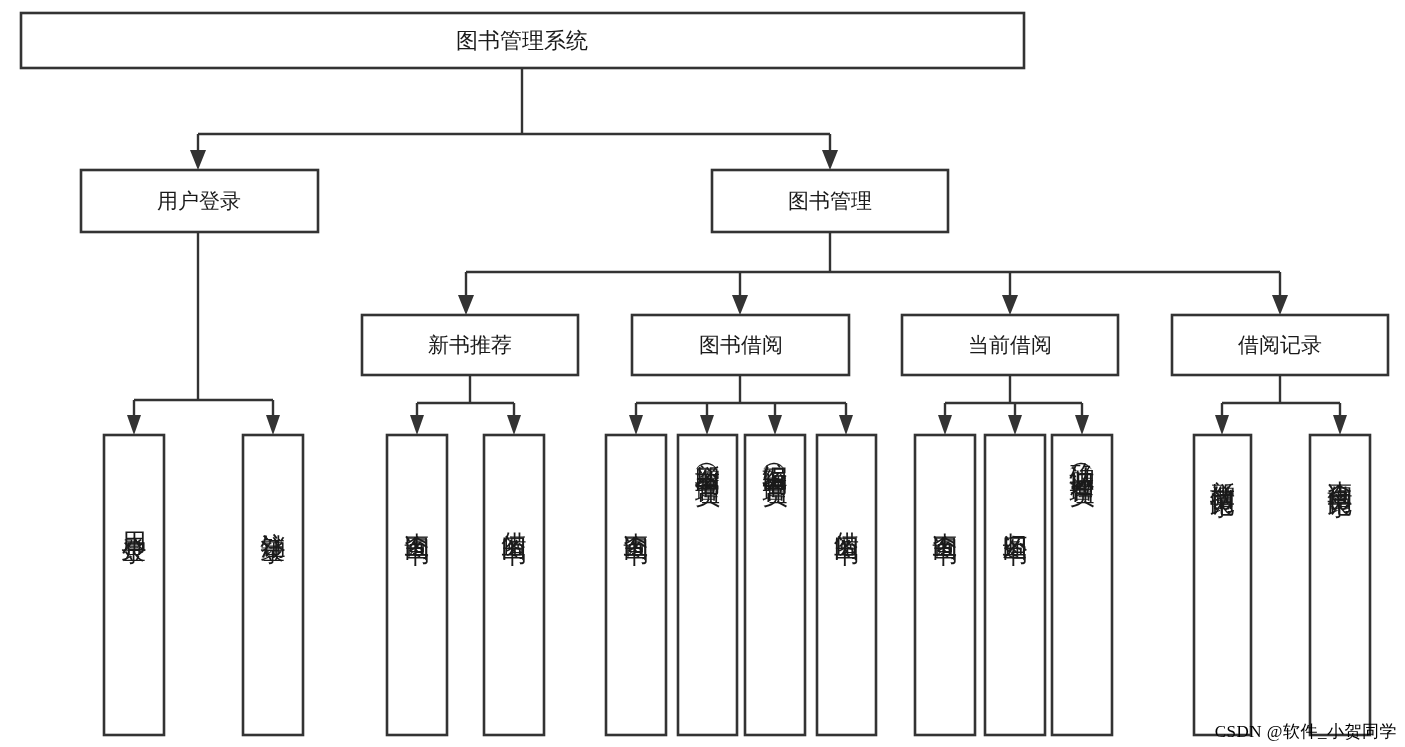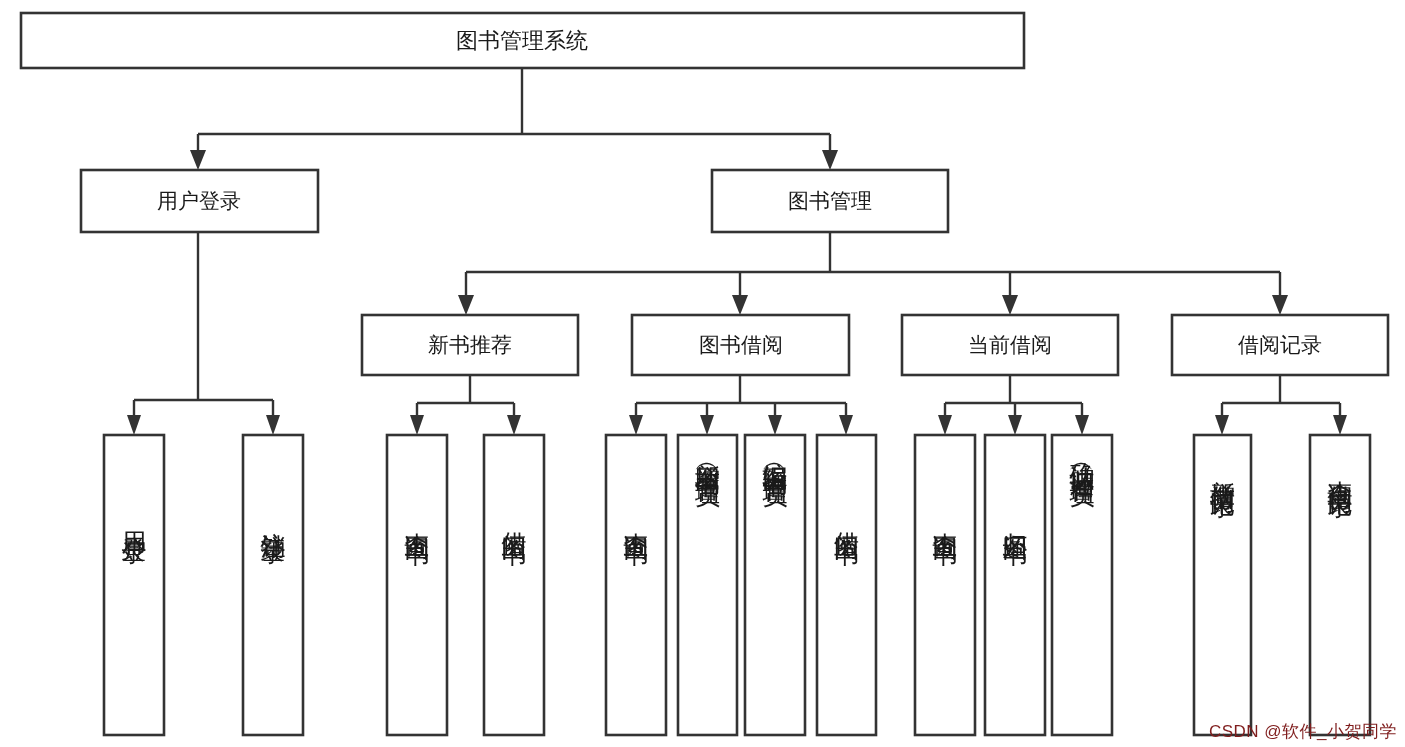--- a/index.html
+++ b/index.html
@@ -70,23 +70,23 @@
     font-size: 25px;
     line-height: 1;
     letter-spacing: 3px;
     color: #1a1a1a;
     white-space: nowrap;
   }
   .watermark {
     position: absolute;
     right: 8px;
     bottom: 4px;
-    font-family: Liberation Sans, sans-serif;
+    font-family: Liberation Serif, serif;
     font-size: 17px;
-    color: #7f1d1d;
+    color: #000000;
     letter-spacing: 0.5px;
     white-space: nowrap;
   }
 </style>
 </head>
 <body>
 
 <div id="diagram-root">
 
   <svg class="diagram-canvas" viewBox="0 0 1405 747" xmlns="http://www.w3.org/2000/svg">

